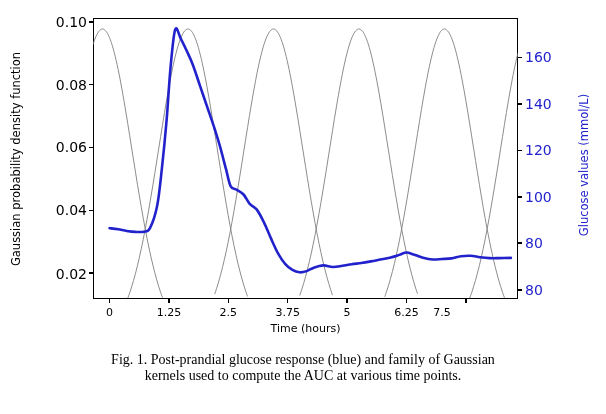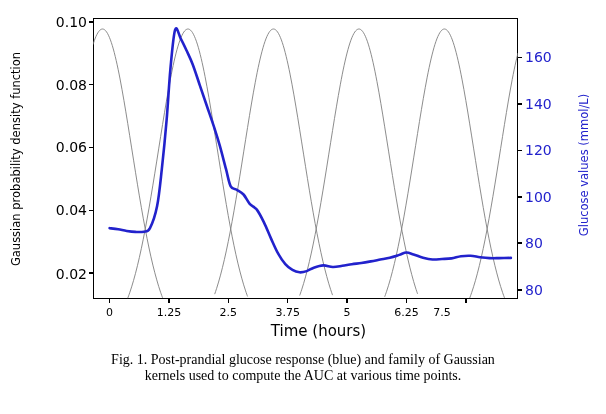--- a/index.html
+++ b/index.html
@@ -94,25 +94,25 @@
   }
   .xtick-text {
     position: absolute;
     font-size: 11px;
     color: #000;
     white-space: nowrap;
     transform: translateX(-50%);
   }
   .xlabel {
     position: absolute;
-    left: 106px;
+    left: 93px;
     top: 322px;
     width: 425px;
     text-align: center;
-    font-size: 15px;
+    font-size: 11px;
     color: #000;
   }
   .tickmark {
     position: absolute;
     background: #000;
   }
   
   #caption {
     position: absolute;
     left: 0;

